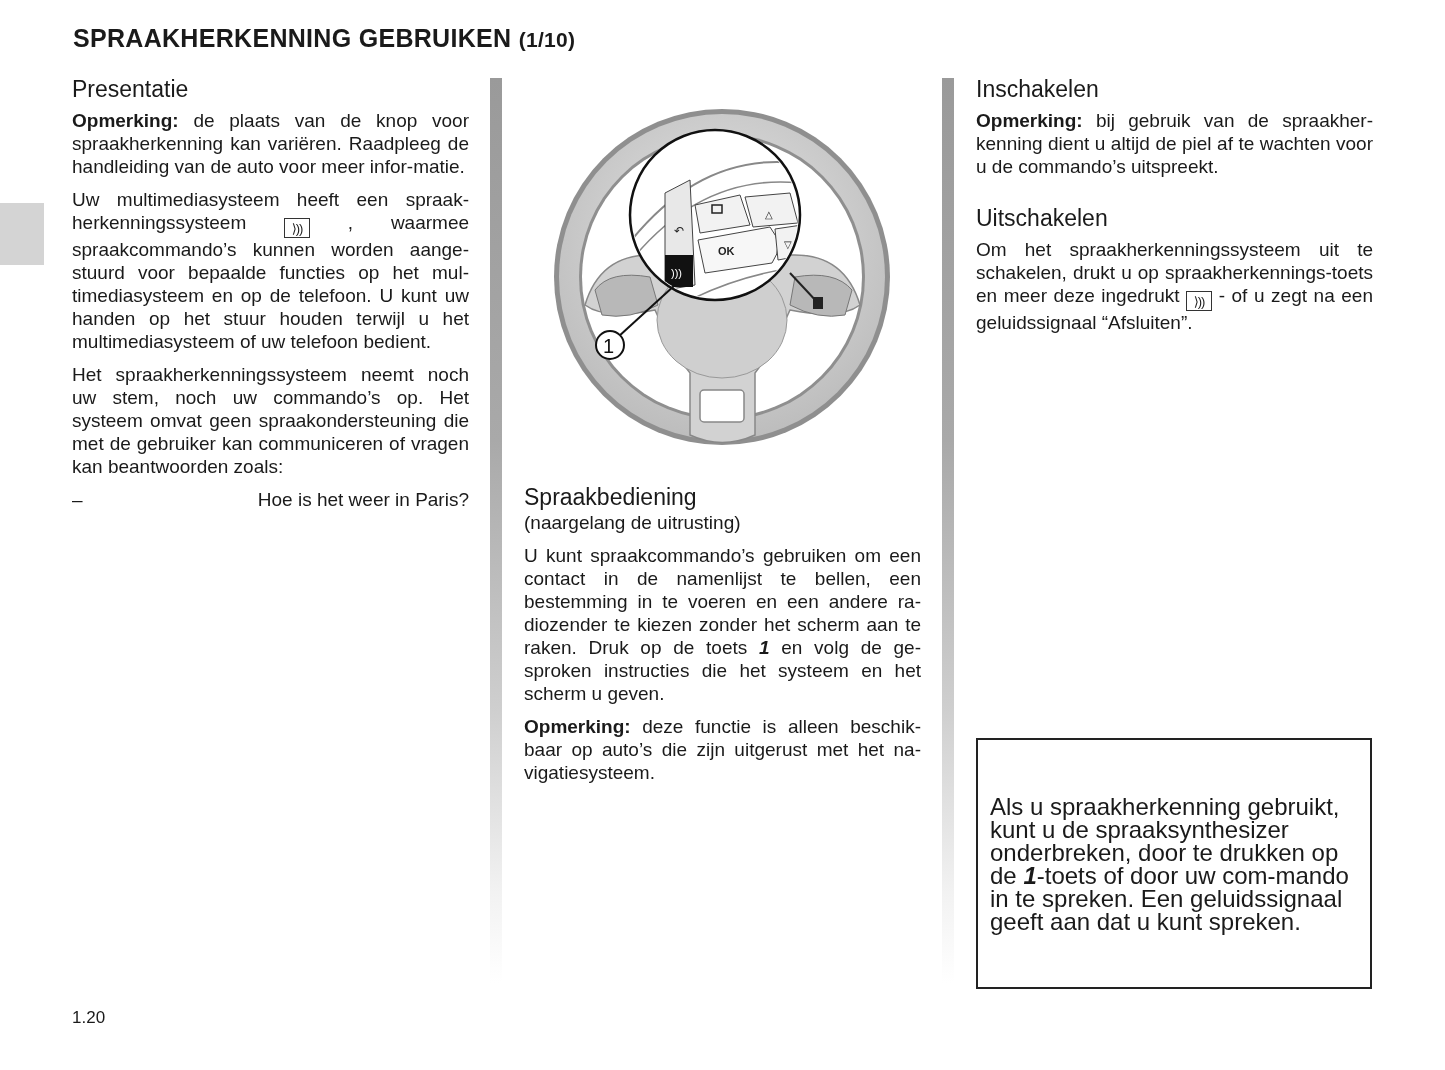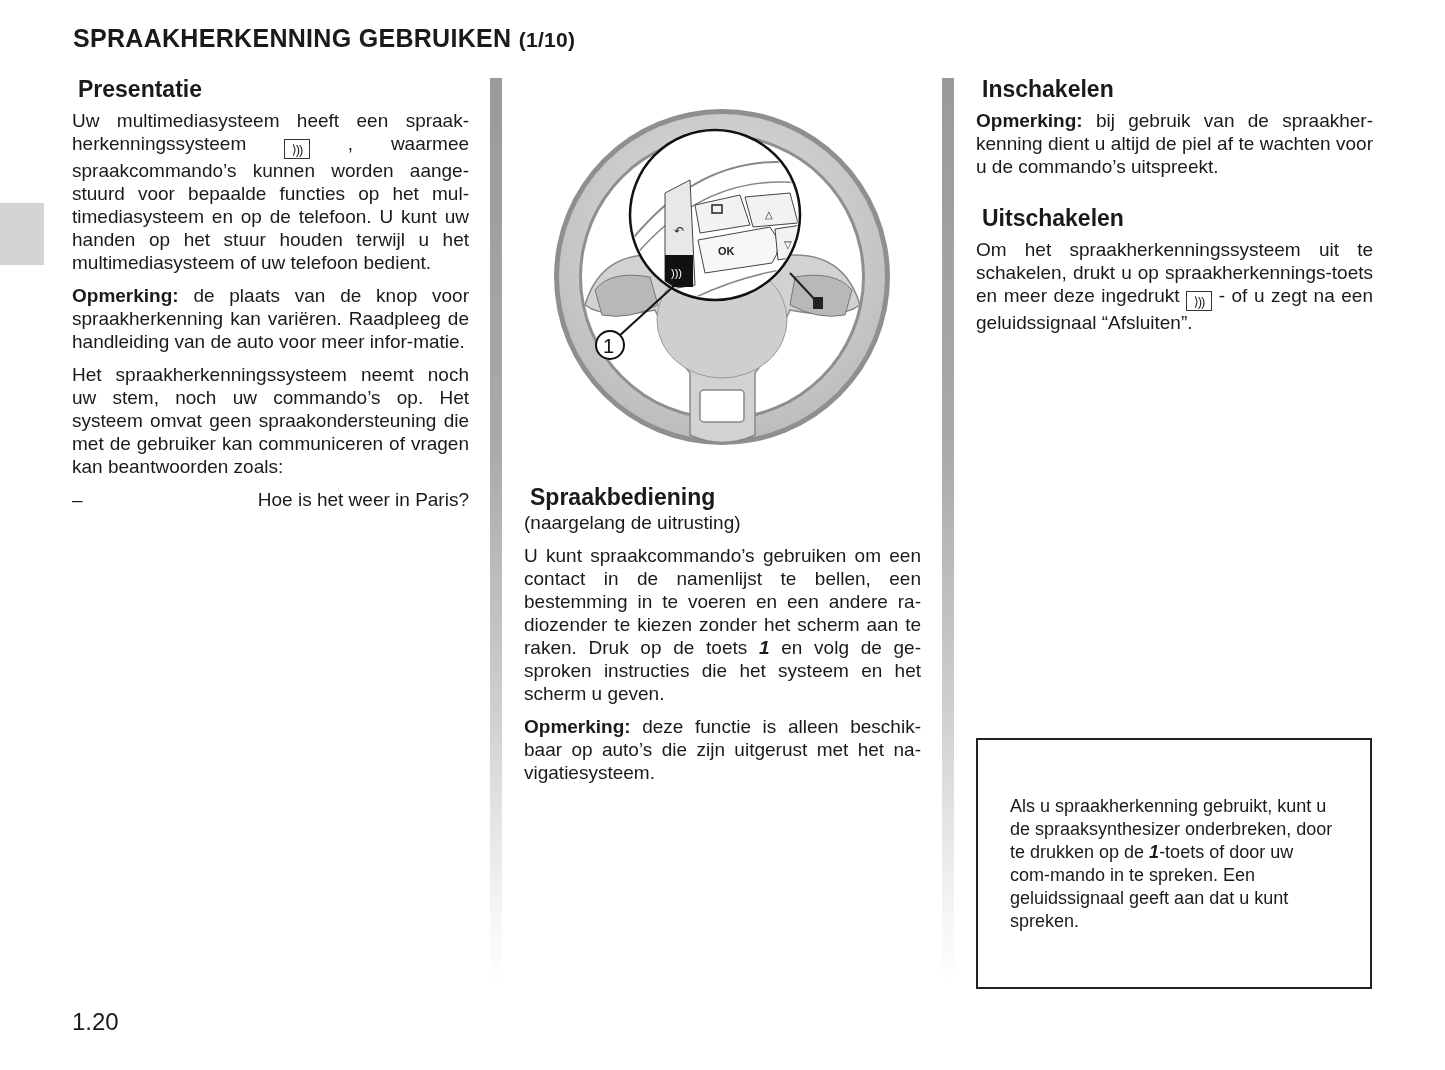--- a/index.html
+++ b/index.html
@@ -7,59 +7,59 @@
          font-family:"Liberation Sans", sans-serif; color:#1a1a1a; }
   .title { position:absolute; left:73px; top:24px; font-size:25px; font-weight:bold; letter-spacing:0.3px; margin:0;text-align:center; }
   .title .pg { font-size:21px; }
   .tab-marker { position:absolute; left:0; top:203px; width:44px; height:62px; background:#d4d4d4; }
   .sep { position:absolute; top:78px; width:12px; height:905px;
          background:linear-gradient(to bottom, #9a9a9a 0%, #a9a9a9 40%, #cfcfcf 70%, #f2f2f2 90%, #ffffff 100%); }
   .sep.left { left:490px; }
   .sep.right { left:942px; }
   .col { position:absolute; font-size:19px; line-height:23px; }
   .col p { margin:0 0 10px 0; text-align:justify; }
-  .col h2 { font-size:23px; font-weight:bold; margin:0 0 6px 6px; line-height:28px; }
+  .col h2 { font-size:23px; font-weight:normal; margin:0 0 6px 0; line-height:28px; }
   .col1 { left:72px; top:75px; width:397px; }
   .col2 { left:524px; top:483px; width:397px; }
   .col3 { left:976px; top:75px; width:397px; }
   .sub { margin:-6px 0 10px 0 !important; text-align:left !important; }
   .note-label { font-weight:bold; }
   .vk { display:inline-block; width:26px; height:20px; border:1.5px solid #333; vertical-align:-4px;
         font-size:13px; line-height:20px; text-align:center; letter-spacing:-1px; box-sizing:border-box; }
   ul.dash { list-style:none; margin:0; padding:0; }
   ul.dash li { position:relative; padding-left:27px; margin-bottom:10px;text-align:right; }
   ul.dash li::before { content:"–"; position:absolute; left:0; }
   .i1 { font-weight:bold; font-style:italic; }
   .wheel { position:absolute; left:540px; top:105px; width:370px; height:350px; }
   .info-box { position:absolute; left:976px; top:738px; width:396px; height:251px; box-sizing:border-box;
               border:2px solid #222; display:flex; align-items:center; }
-  .info-box p { margin:0; padding:0 32px; font-size:18px; line-height:23px; text-align:left; }
-  .pagenum { position:absolute; left:72px; top:1008px; font-size:24px; }
+  .info-box p { margin:0; padding:0 12px; font-size:24px; line-height:23px; text-align:left; }
+  .pagenum { position:absolute; left:72px; top:1008px; font-size:17px; }
 </style>
 </head>
 <body>
 
 <h1 class="title">
   <span>SPRAAKHERKENNING GEBRUIKEN</span>
   <span class="pg">(1/10)</span>
 </h1>
 
 <div class="tab-marker"></div>
 <div class="sep left"></div>
 <div class="sep right"></div>
 
 <div class="col col1">
   <h2>Presentatie</h2>
   <p>
+    <span class="note-label">Opmerking:</span><span> de plaats van de knop voor spraakherkenning kan variëren. Raadpleeg de handleiding van de auto voor meer infor-matie.</span>
+  </p>
+  <p>
     <span>Uw multimediasysteem heeft een spraak-herkenningssysteem</span>
     <span class="vk">⟩))</span>
     <span>, waarmee spraakcommando’s kunnen worden aange-stuurd voor bepaalde functies op het mul-timediasysteem en op de telefoon. U kunt uw handen op het stuur houden terwijl u het multimediasysteem of uw telefoon bedient.</span>
-  </p>
-  <p>
-    <span class="note-label">Opmerking:</span><span> de plaats van de knop voor spraakherkenning kan variëren. Raadpleeg de handleiding van de auto voor meer infor-matie.</span>
   </p>
   <p>Het spraakherkenningssysteem neemt noch uw stem, noch uw commando’s op. Het systeem omvat geen spraakondersteuning die met de gebruiker kan communiceren of vragen kan beantwoorden zoals:</p>
   <ul class="dash">
     <li>Hoe is het weer in Paris?</li>
   </ul>
 </div>
 
 <svg class="wheel" viewBox="0 0 370 350">
   <defs>
     <radialGradient id="rim" cx="50%" cy="40%" r="60%">

